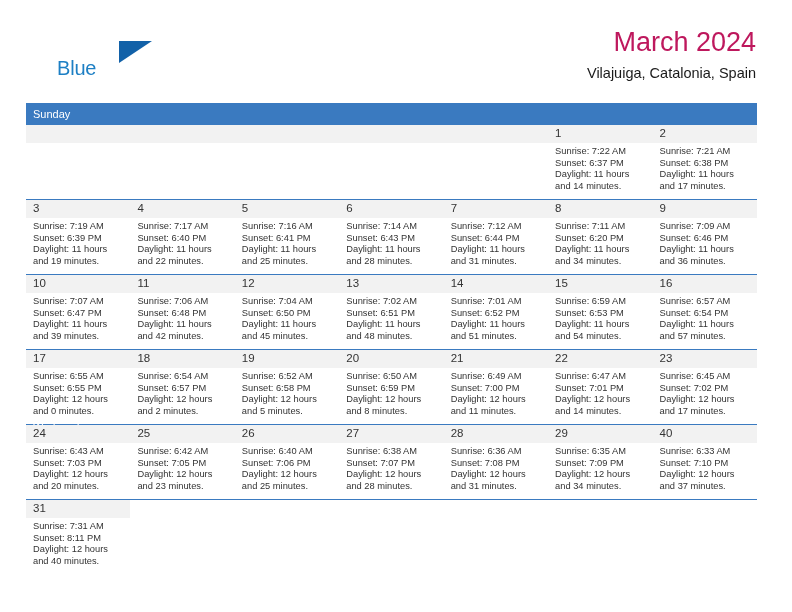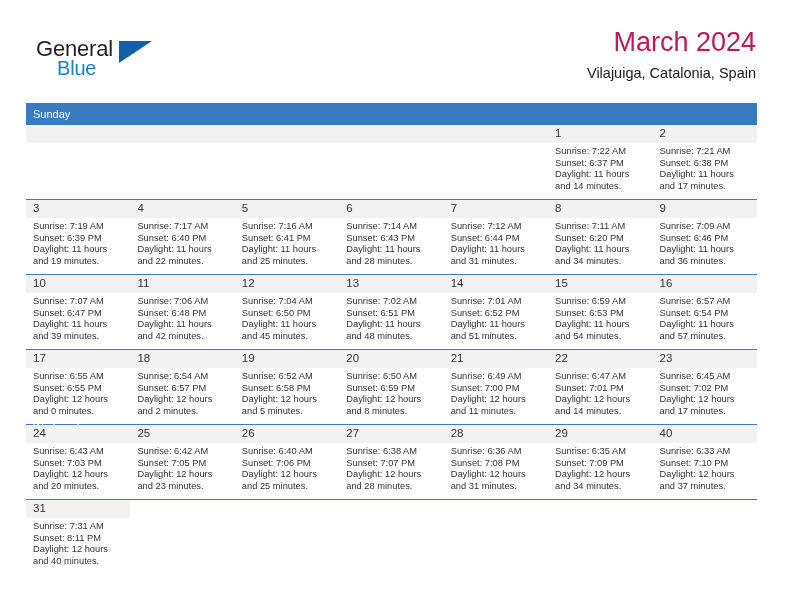--- a/index.html
+++ b/index.html
@@ -157,21 +157,20 @@
   }
 </style>
 </head>
 <body>
 
 <div class="page">
 
   <div class="top">
 
     <div class="logo">
-      <span class="logo-general">General</span>
       <span class="logo-tri" style="border-left-color: rgb(18, 97, 168);"></span>
       <span class="logo-blue" style="color: rgb(29, 127, 196);">Blue</span>
     </div>
 
     <div class="title-block">
       <div class="cal-title">March 2024</div>
       <div class="cal-subtitle">Vilajuiga, Catalonia, Spain</div>
     </div>
 
   </div>

